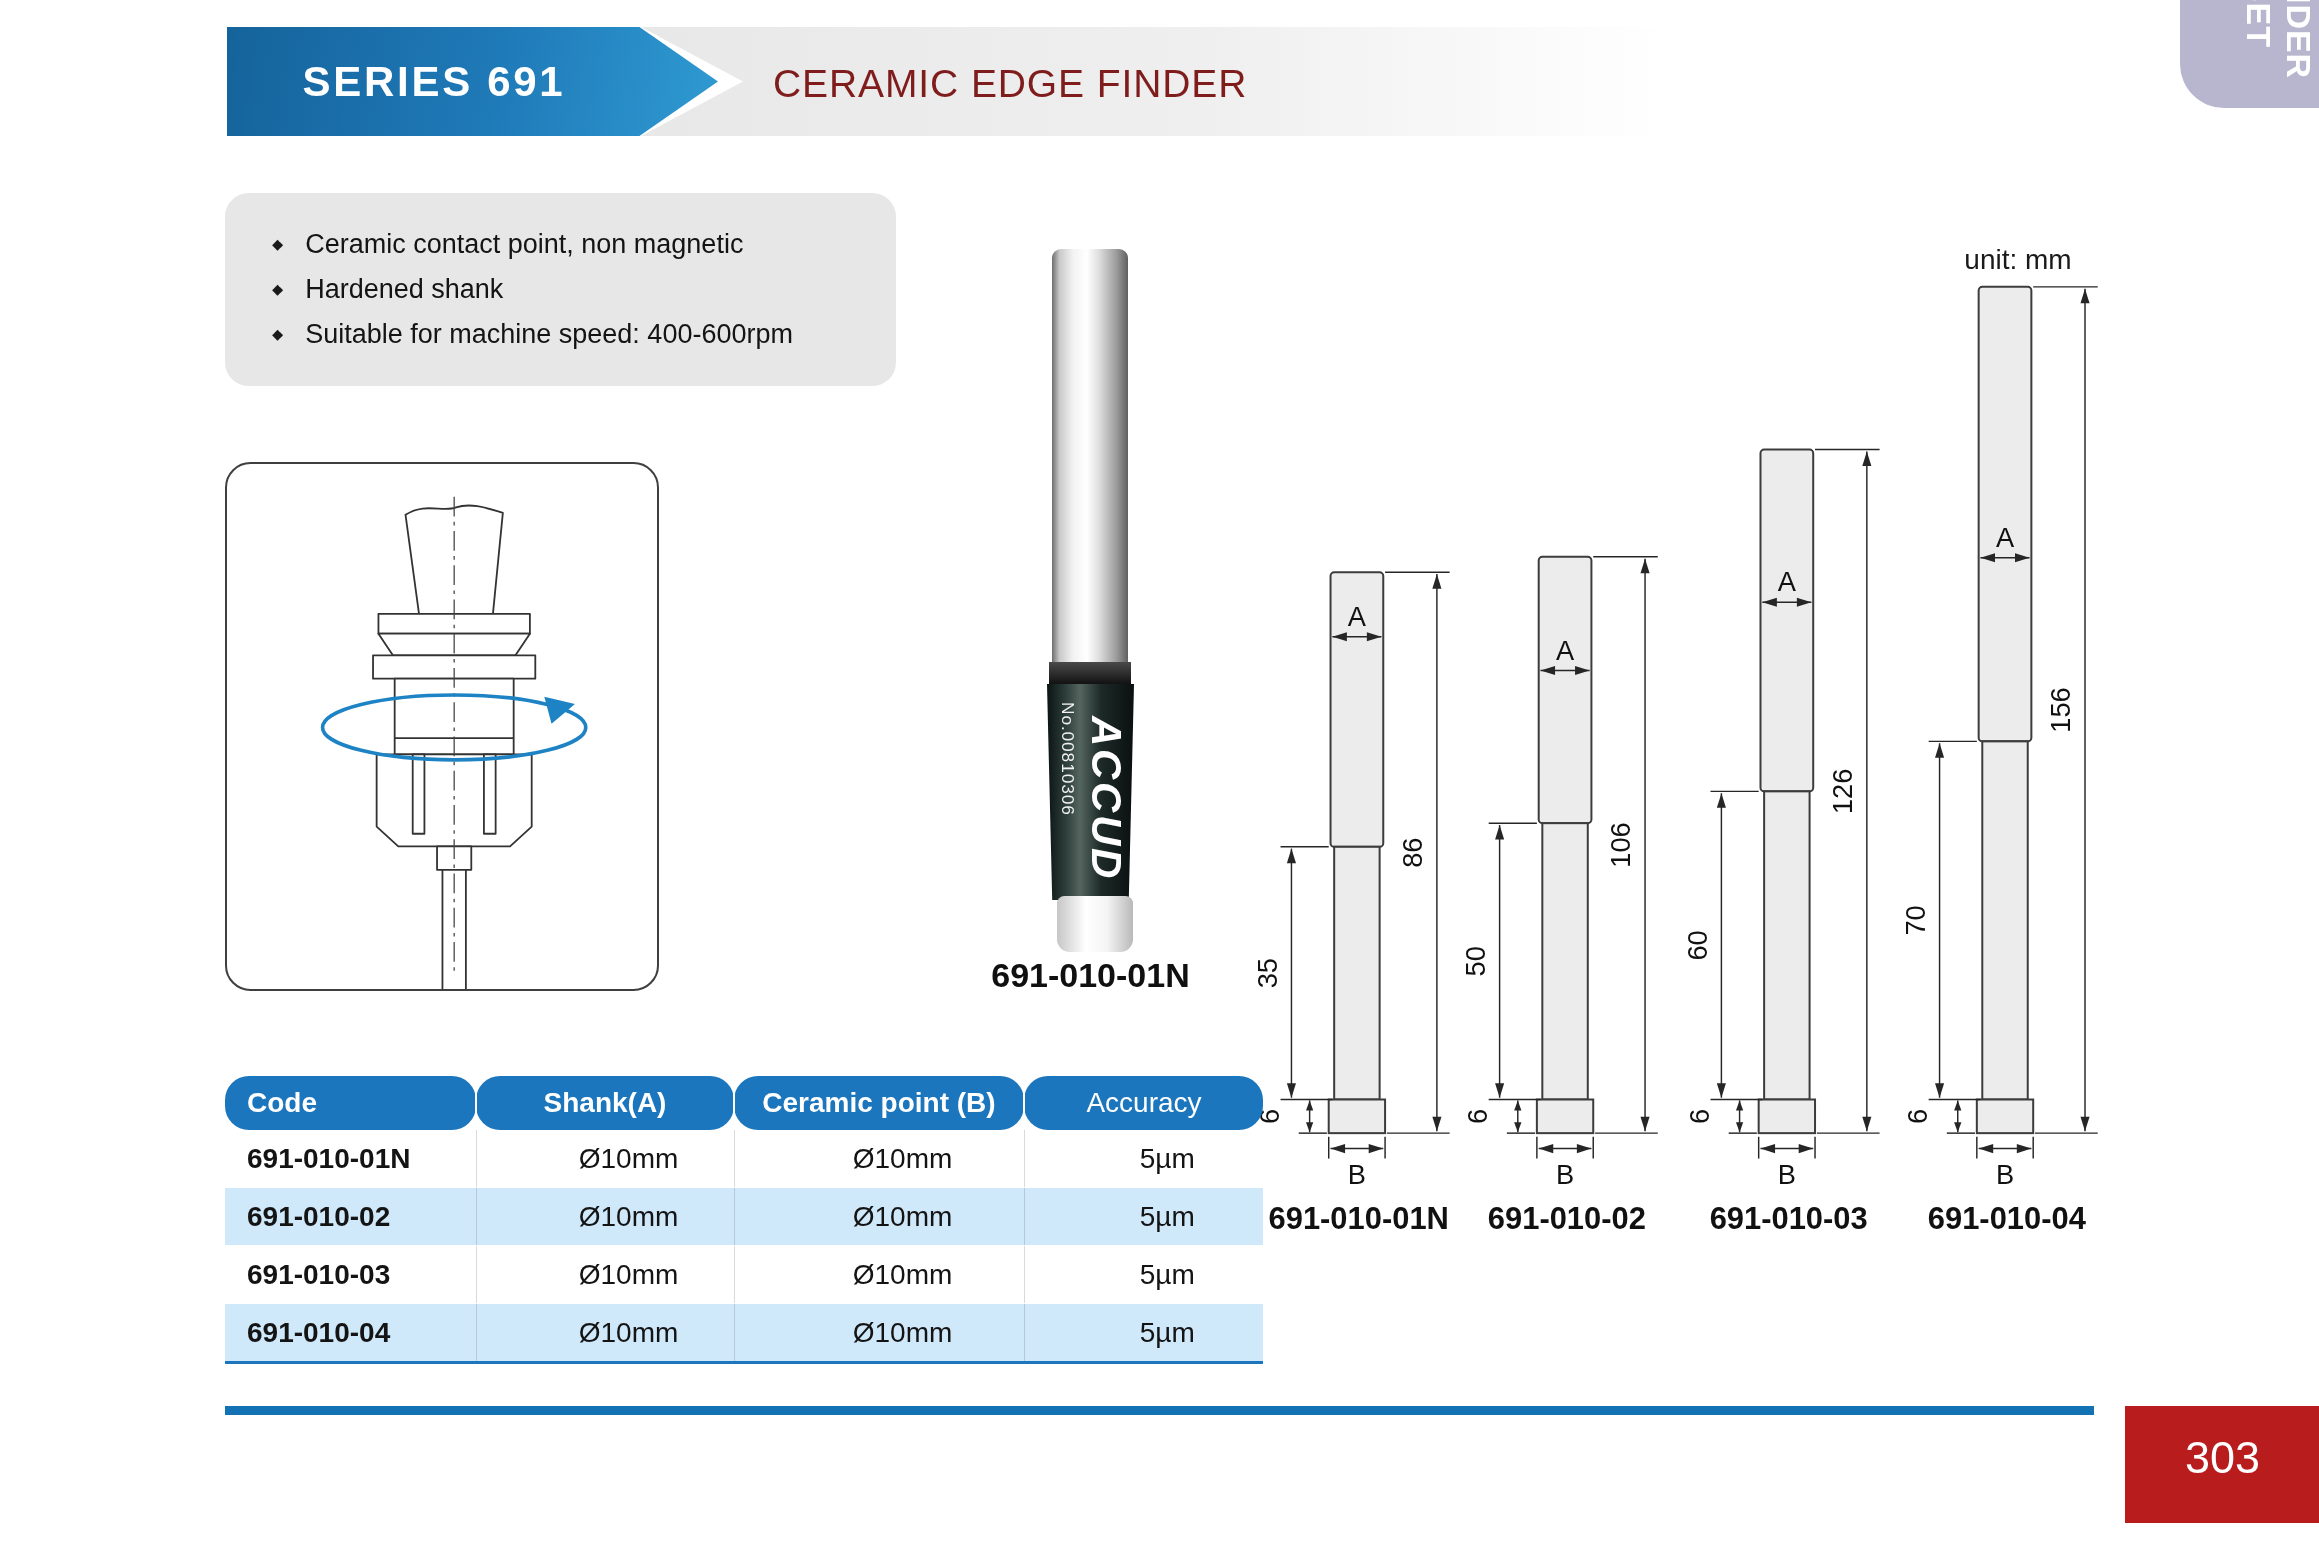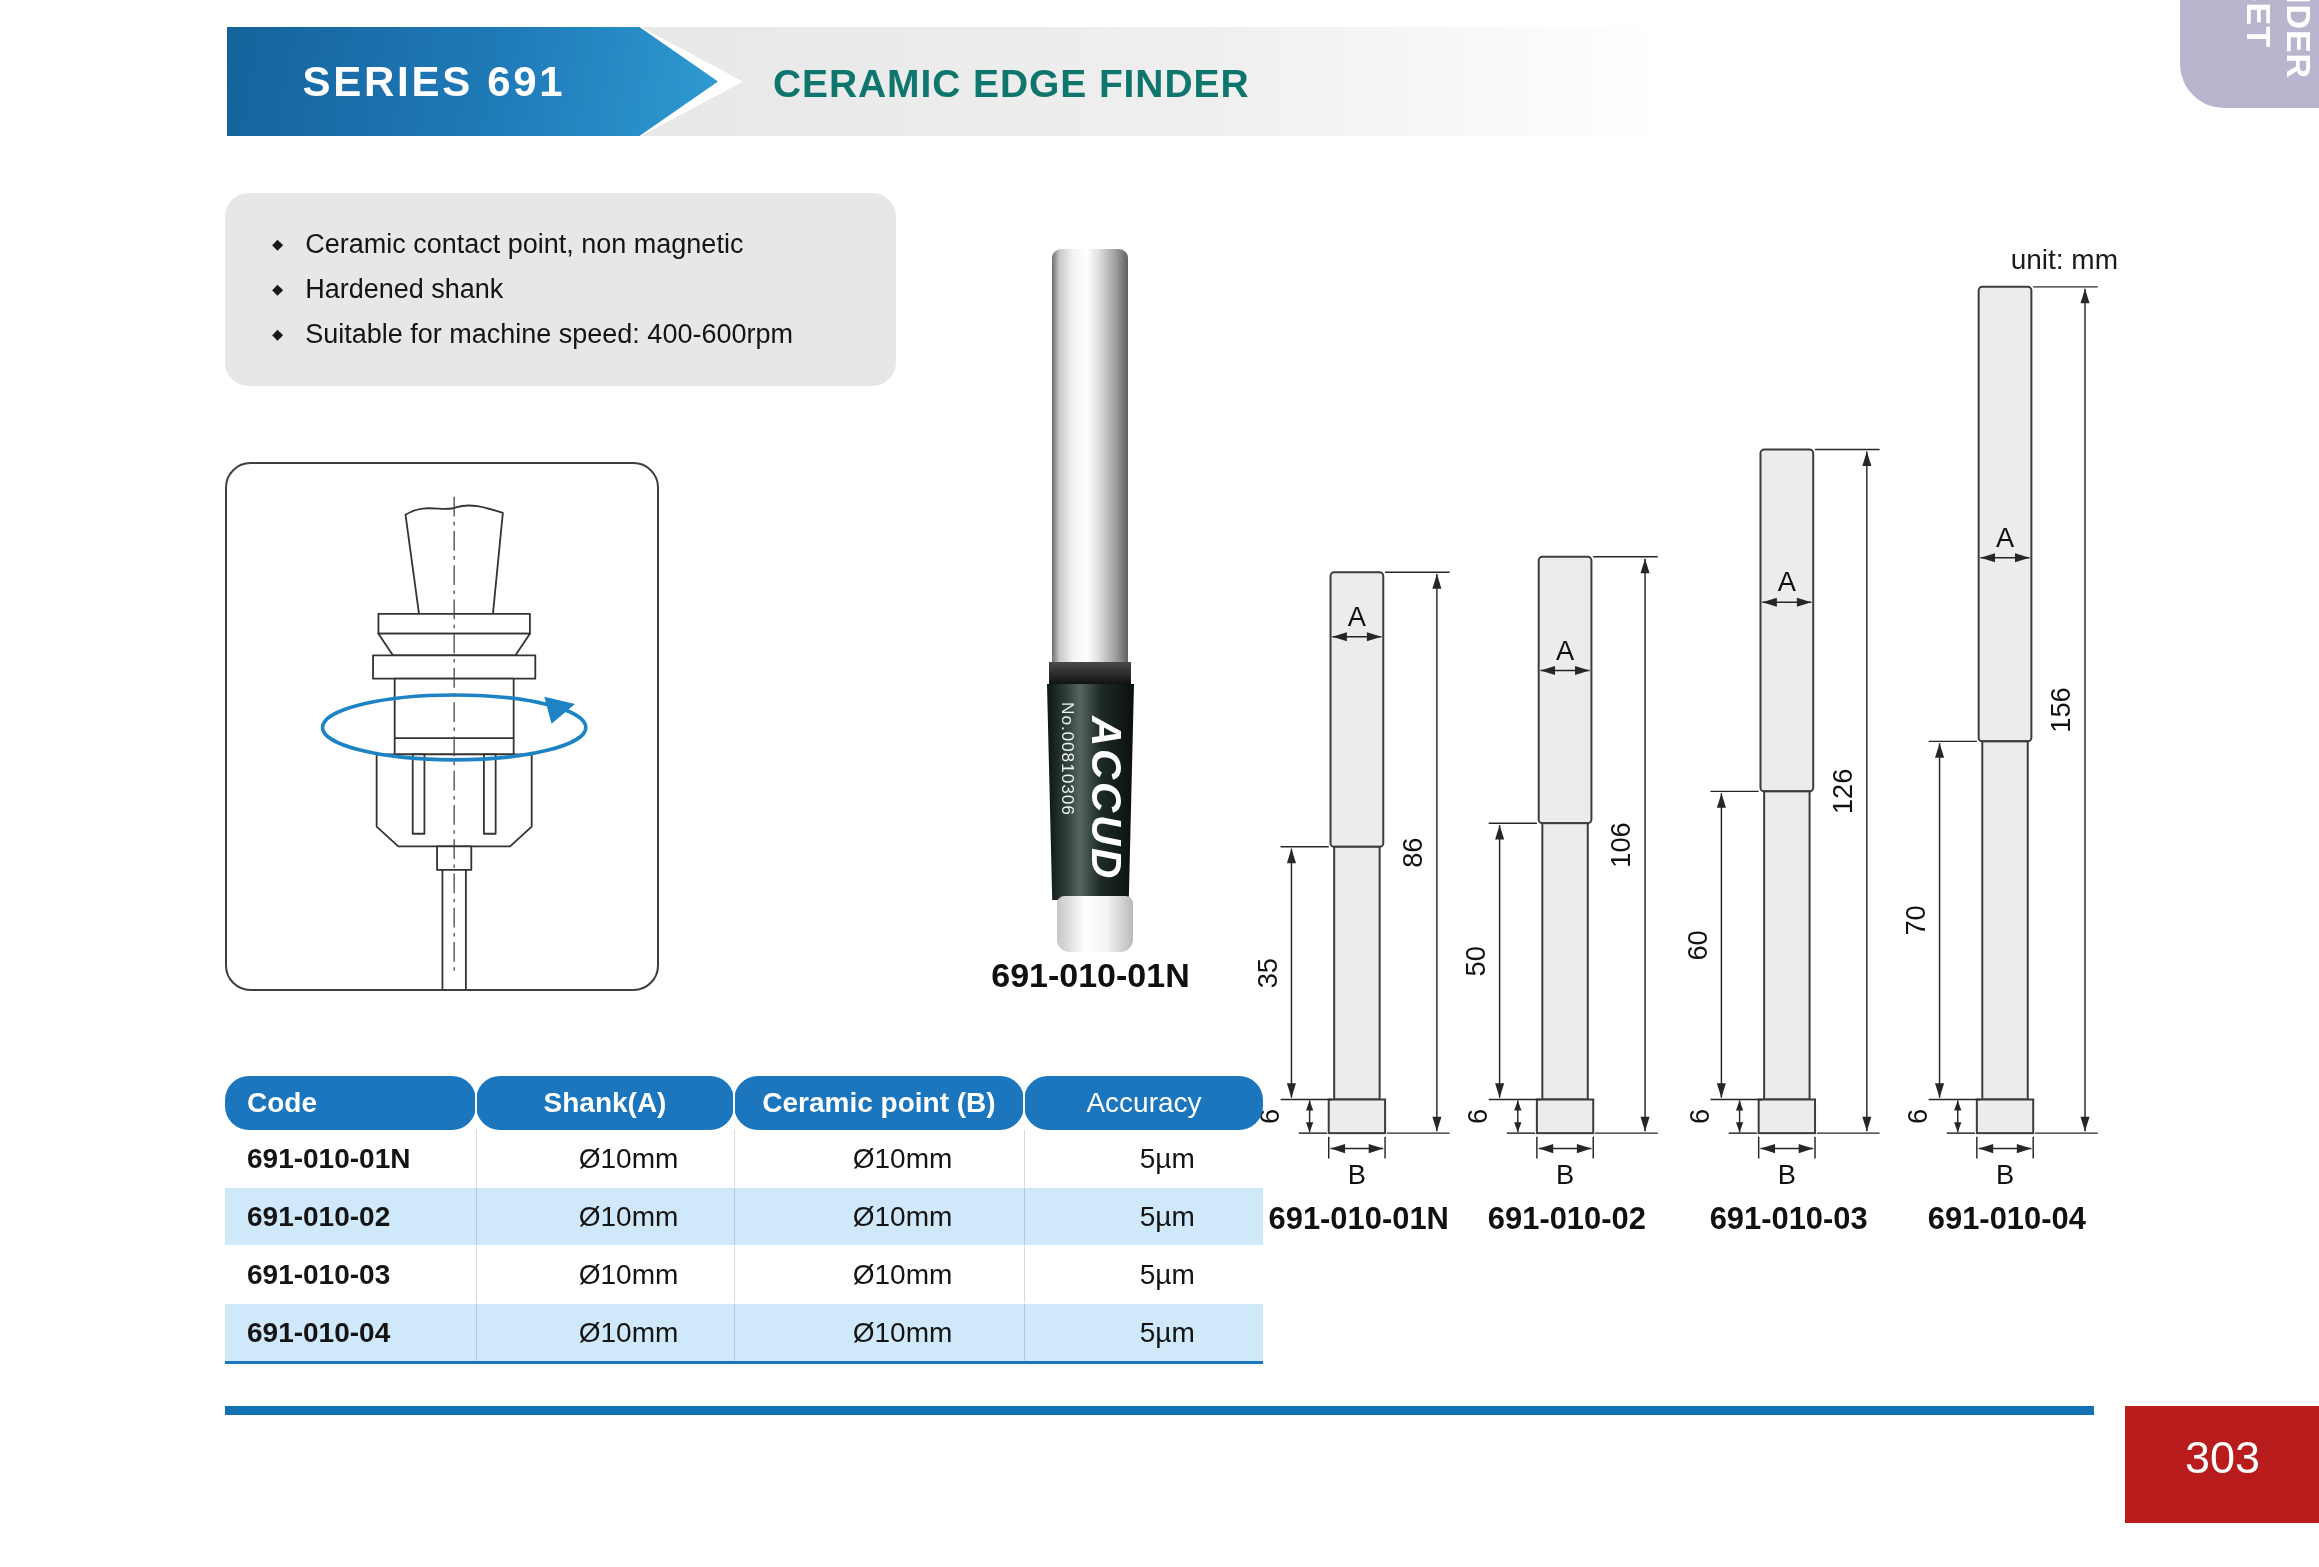--- a/index.html
+++ b/index.html
@@ -10,21 +10,21 @@
   .gray-strip{position:absolute;left:641px;top:27px;width:1027px;height:109px;
     background:linear-gradient(90deg,#e8e8e8 0%,#efefef 55%,#ffffff 100%);}
   .white-chevron{position:absolute;left:641px;top:27px;width:102px;height:109px;background:#fff;
     clip-path:polygon(0 0,100% 50%,0 100%);}
   .blue-banner{position:absolute;left:227px;top:27px;width:491px;height:109px;
     background:linear-gradient(100deg,#15639b 0%,#1f7ab8 55%,#2f9ad2 100%);
     clip-path:polygon(0 0,84% 0,100% 50%,84% 100%,0 100%);}
   .series-text{position:absolute;left:227px;top:27px;width:414px;height:92px;line-height:109px;
     text-align:center;color:#fff;font-size:42px;font-weight:bold;letter-spacing:2.7px;}
   .page-title{position:absolute;left:773px;top:27px;height:126px;line-height:113px;
-    color:#0f766e;font-size:39px;font-weight:bold;letter-spacing:0.9px;white-space:nowrap;}
+    color:#7f1d1d;font-size:39px;font-weight:normal;letter-spacing:0.9px;white-space:nowrap;}
 
   
   .corner-tab{position:absolute;left:2180px;top:-27px;width:173px;height:135px;
     background:#b8b6ce;border-radius:0 0 0 44px;}
   .corner-tab-text{position:absolute;left:25.5px;top:5.5px;width:113px;height:113px;
     transform:rotate(90deg);color:#fff;font-weight:bold;font-size:34px;line-height:1.18;
     letter-spacing:0.9px;text-align:left;}
 
   
   .features-box{position:absolute;left:225px;top:193px;width:671px;height:193px;
@@ -49,21 +49,21 @@
   .photo-tip{position:absolute;left:1057px;top:896px;width:76px;height:56px;border-radius:7.3px 7.3px 12.7px 12.7px;
     background:linear-gradient(90deg,#c6c6c6 0%,#ffffff 38%,#f4f4f4 66%,#b9b9b9 100%);}
   .photo-brand{position:absolute;left:1082px;top:716px;writing-mode:vertical-rl;
     color:#fff;font-size:42px;font-weight:bold;font-style:italic;letter-spacing:2.7px;}
   .photo-serial{position:absolute;left:1057px;top:702px;writing-mode:vertical-rl;
     color:#f2f2f2;font-size:17.3px;letter-spacing:0.9px;}
   .photo-caption{position:absolute;left:986px;top:956px;width:209px;text-align:center;
     font-size:34px;font-weight:bold;color:#101010;}
 
   
-  .unit-label{position:absolute;left:1918px;top:244px;width:200px;text-align:right;
+  .unit-label{position:absolute;left:1918px;top:244px;width:200px;text-align:center;
     font-size:28px;color:#1a1a1a;}
   .drawings-svg{position:absolute;left:1236px;top:155px;}
   .rod{fill:#ececec;stroke:#3c3c3c;stroke-width:2.2;}
   .dim{stroke:#262626;stroke-width:1.6;fill:none;}
   .dimfill{fill:#262626;stroke:none;}
   .dimtext{font-size:30px;fill:#111;font-family:"Liberation Sans",sans-serif;}
   .codetext{font-size:34px;font-weight:bold;fill:#111;text-anchor:middle;
     font-family:"Liberation Sans",sans-serif;}
 
   

